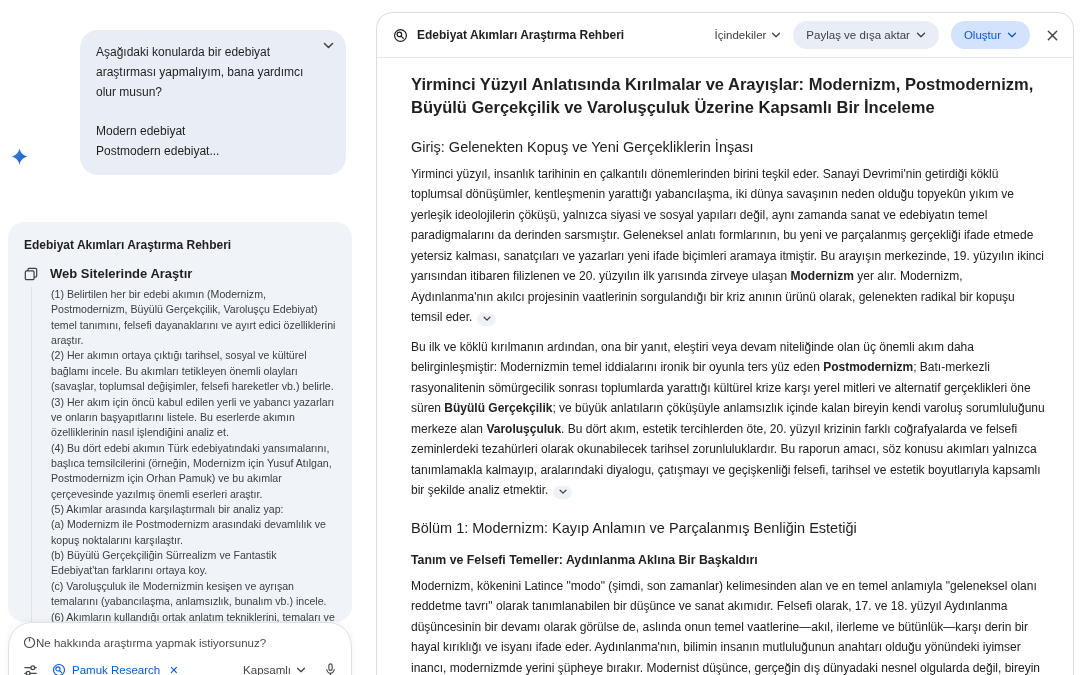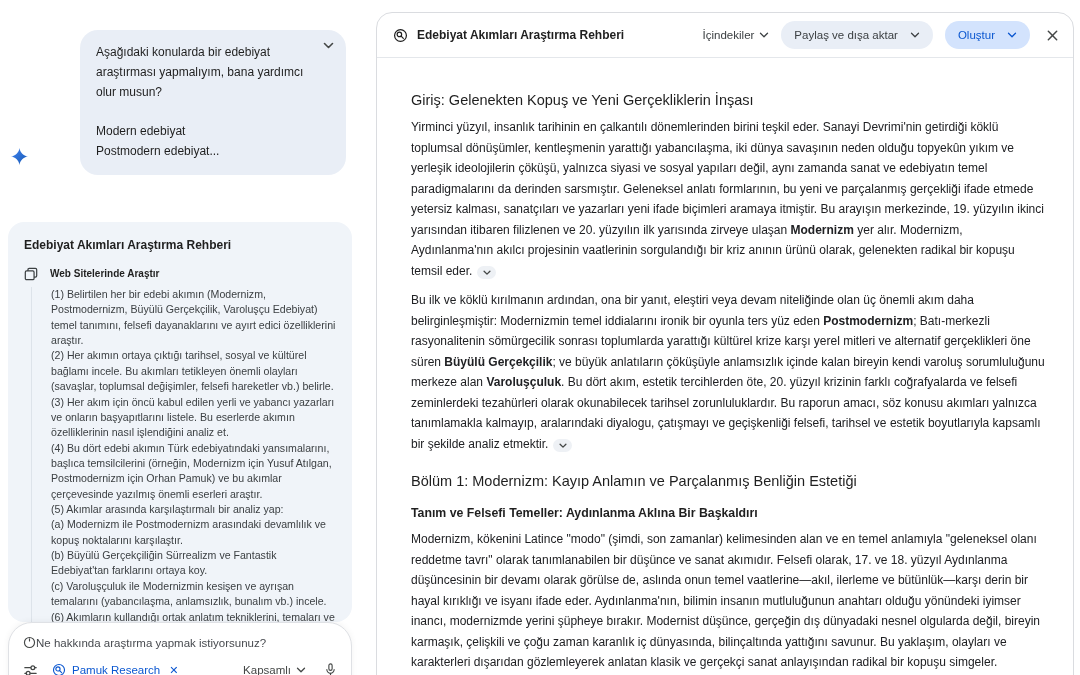--- a/index.html
+++ b/index.html
@@ -32,21 +32,21 @@
   }
 
   .plan-card {
     position: absolute; left: 8px; top: 222px; width: 344px; height: 400px;
     background: #f0f4f9; border-radius: 16px;
     padding: 16px 16px 0 16px; overflow: hidden;
   }
   .plan-title { font-size: 12px; font-weight: 700; color: #1f1f1f; margin-bottom: 14px; }
   .plan-step { display: flex; align-items: center; gap: 11px; }
   .plan-step .sicon { width: 15px; height: 15px; flex: 0 0 15px; color: #3c4043; display:flex; align-items:center; }
-  .plan-step .slabel { font-size: 10px; font-weight: 700; color: #1f1f1f; }
+  .plan-step .slabel { font-size: 13px; font-weight: 700; color: #1f1f1f; }
   .step-body {
     margin: 6px 0 10px 7px; padding-left: 19px;
     border-left: 1px solid #dde3ea;
     font-size: 10.6px; line-height: 1.45; color: #3c4043;
   }
 
   .composer {
     position: absolute; left: 8px; top: 622px; width: 344px; height: 70px;
     background: #ffffff; border: 1px solid #dfe1e5; border-radius: 24px 24px 0 0;
     box-shadow: 0 -1px 6px rgba(0,0,0,0.05);
@@ -81,21 +81,21 @@
   }
   .doc-header {
     height: 45px; display: flex; align-items: center;
     padding: 0 14px 0 16px; border-bottom: 1px solid #e4e7eb; gap: 9px;
   }
   .doc-header .dlogo { display: flex; color:#1f1f1f; }
   .doc-title { font-size: 12px; font-weight: 700; color: #1f1f1f; }
   .hdr-right { margin-left: auto; display: flex; align-items: center; gap: 12px; }
   .toc-btn { display: inline-flex; align-items: center; gap: 5px; font-size: 11.5px; color: #3c4043; cursor: pointer; }
   .pill {
-    height: 28px; display: inline-flex; align-items: center; gap: 12px;
+    height: 28px; display: inline-flex; align-items: center; gap: 6px;
     padding: 0 13px; border-radius: 14px; font-size: 11.5px; cursor: pointer;
   }
   .pill.gray { background: #e9eef6; color: #3c4043; }
   .pill.blue { background: #d3e3fd; color: #0b57d0; font-weight: 500; }
   .close-btn { color: #444746; display: flex; cursor: pointer; margin-left: 4px; }
 
   .doc-body { padding: 15px 28px 0 34px; }
   .doc-h1 { font-size: 16.5px; line-height: 1.42; font-weight: 700; color: #1f1f1f; }
   .doc-h2 { font-size: 14.5px; font-weight: 400; color: #1f1f1f; margin-top: 19px; }
   .doc-h3 { font-size: 12.3px; font-weight: 700; color: #1f1f1f; margin-top: 17px; }
@@ -243,20 +243,21 @@
       <span class="close-btn">
         <svg width="13" height="13" viewBox="0 0 14 14">
             <line x1="2.5" y1="2.5" x2="11.5" y2="11.5" stroke="currentColor" stroke-width="1.6" stroke-linecap="round"></line>
             <line x1="11.5" y1="2.5" x2="2.5" y2="11.5" stroke="currentColor" stroke-width="1.6" stroke-linecap="round"></line>
           </svg>
       </span>
     </span>
   </div>
 
   <div class="doc-body">
+    <div class="doc-h1">Yirminci Yüzyıl Anlatısında Kırılmalar ve Arayışlar: Modernizm, Postmodernizm, Büyülü Gerçekçilik ve Varoluşçuluk Üzerine Kapsamlı Bir İnceleme</div>
 
     <div class="doc-h2">Giriş: Gelenekten Kopuş ve Yeni Gerçekliklerin İnşası</div>
 
     <div class="doc-p"><span>Yirminci yüzyıl, insanlık tarihinin en çalkantılı dönemlerinden birini teşkil eder. Sanayi Devrimi'nin getirdiği köklü toplumsal dönüşümler, kentleşmenin yarattığı yabancılaşma, iki dünya savaşının neden olduğu topyekûn yıkım ve yerleşik ideolojilerin çöküşü, yalnızca siyasi ve sosyal yapıları değil, aynı zamanda sanat ve edebiyatın temel paradigmalarını da derinden sarsmıştır. Geleneksel anlatı formlarının, bu yeni ve parçalanmış gerçekliği ifade etmede yetersiz kalması, sanatçıları ve yazarları yeni ifade biçimleri aramaya itmiştir. Bu arayışın merkezinde, 19. yüzyılın ikinci yarısından itibaren filizlenen ve 20. yüzyılın ilk yarısında zirveye ulaşan </span><b>Modernizm</b><span> yer alır. Modernizm, Aydınlanma'nın akılcı projesinin vaatlerinin sorgulandığı bir kriz anının ürünü olarak, gelenekten radikal bir kopuşu temsil eder.</span><span class="exp-pill">
           <svg width="8" height="6" viewBox="0 0 11 8">
             <polyline points="1.5,1.5 5.5,5.5 9.5,1.5" fill="none" stroke="currentColor" stroke-width="1.8" stroke-linecap="round" stroke-linejoin="round"></polyline>
           </svg>
         </span></div>
 
     <div class="doc-p"><span>Bu ilk ve köklü kırılmanın ardından, ona bir yanıt, eleştiri veya devam niteliğinde olan üç önemli akım daha belirginleşmiştir: Modernizmin temel iddialarını ironik bir oyunla ters yüz eden </span><b>Postmodernizm</b><span>; Batı-merkezli rasyonalitenin sömürgecilik sonrası toplumlarda yarattığı kültürel krize karşı yerel mitleri ve alternatif gerçeklikleri öne süren </span><b>Büyülü Gerçekçilik</b><span>; ve büyük anlatıların çöküşüyle anlamsızlık içinde kalan bireyin kendi varoluş sorumluluğunu merkeze alan </span><b>Varoluşçuluk</b><span>. Bu dört akım, estetik tercihlerden öte, 20. yüzyıl krizinin farklı coğrafyalarda ve felsefi zeminlerdeki tezahürleri olarak okunabilecek tarihsel zorunluluklardır. Bu raporun amacı, söz konusu akımları yalnızca tanımlamakla kalmayıp, aralarındaki diyalogu, çatışmayı ve geçişkenliği felsefi, tarihsel ve estetik boyutlarıyla kapsamlı bir şekilde analiz etmektir.</span><span class="exp-pill">

